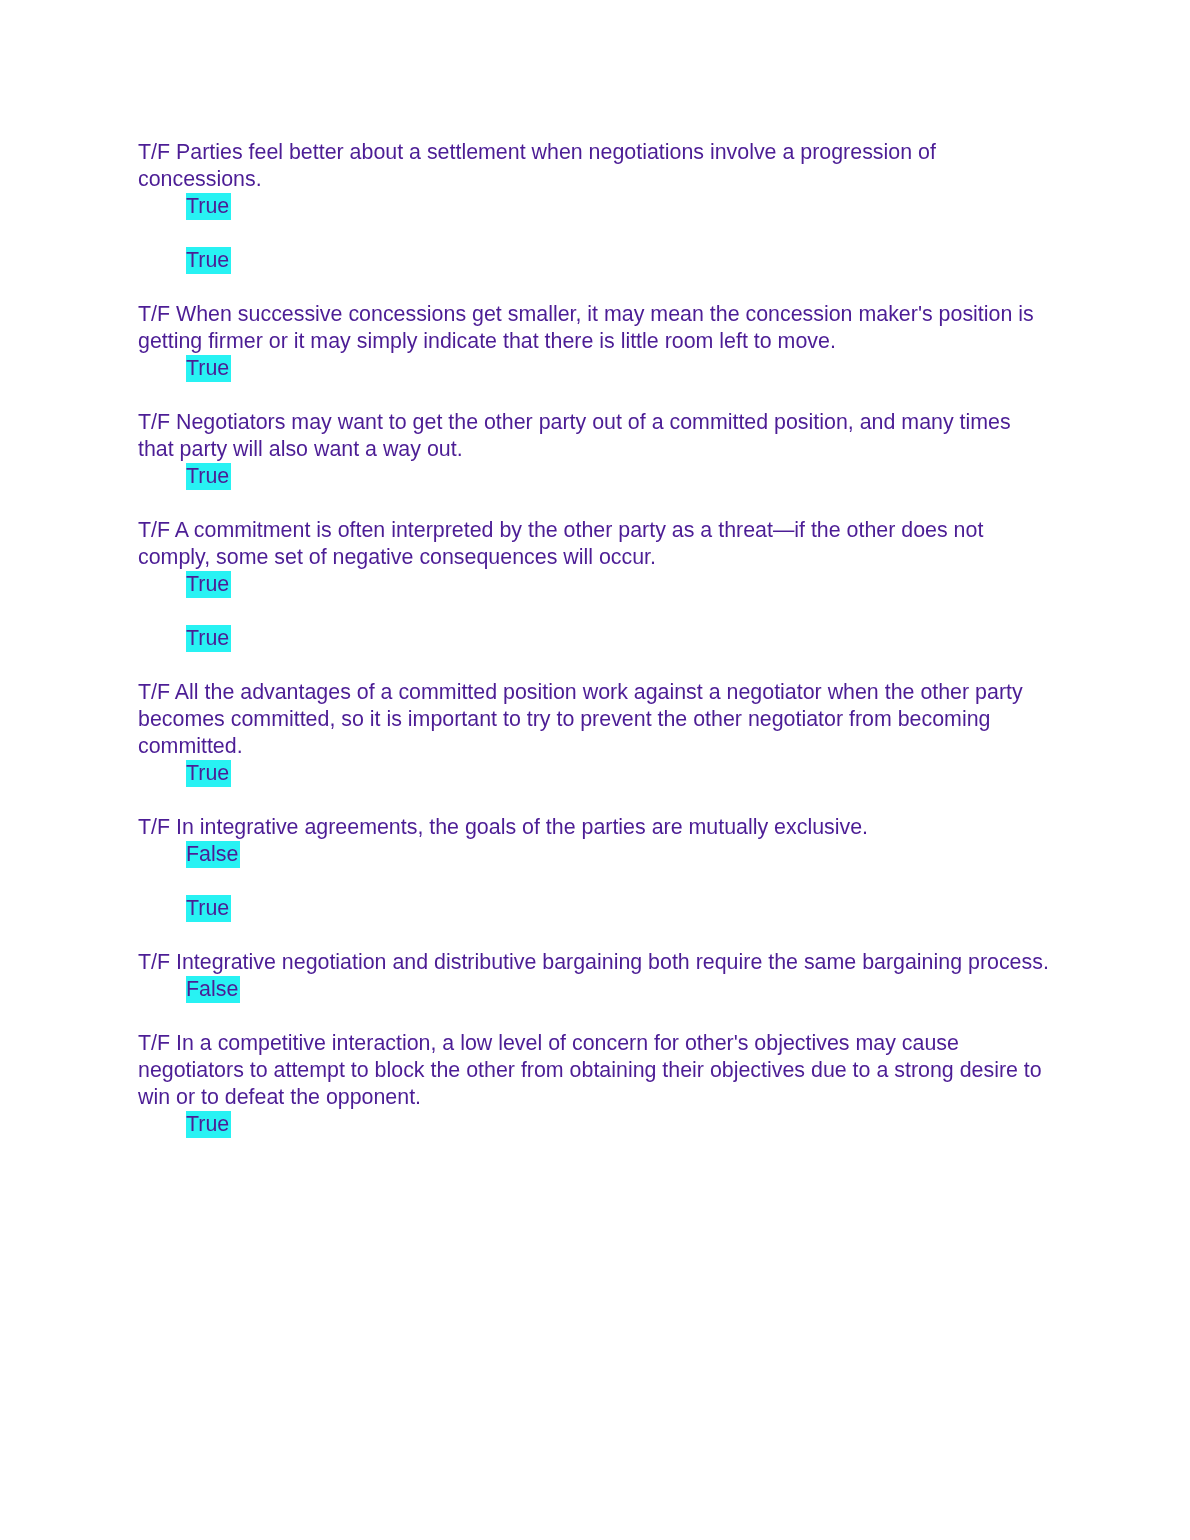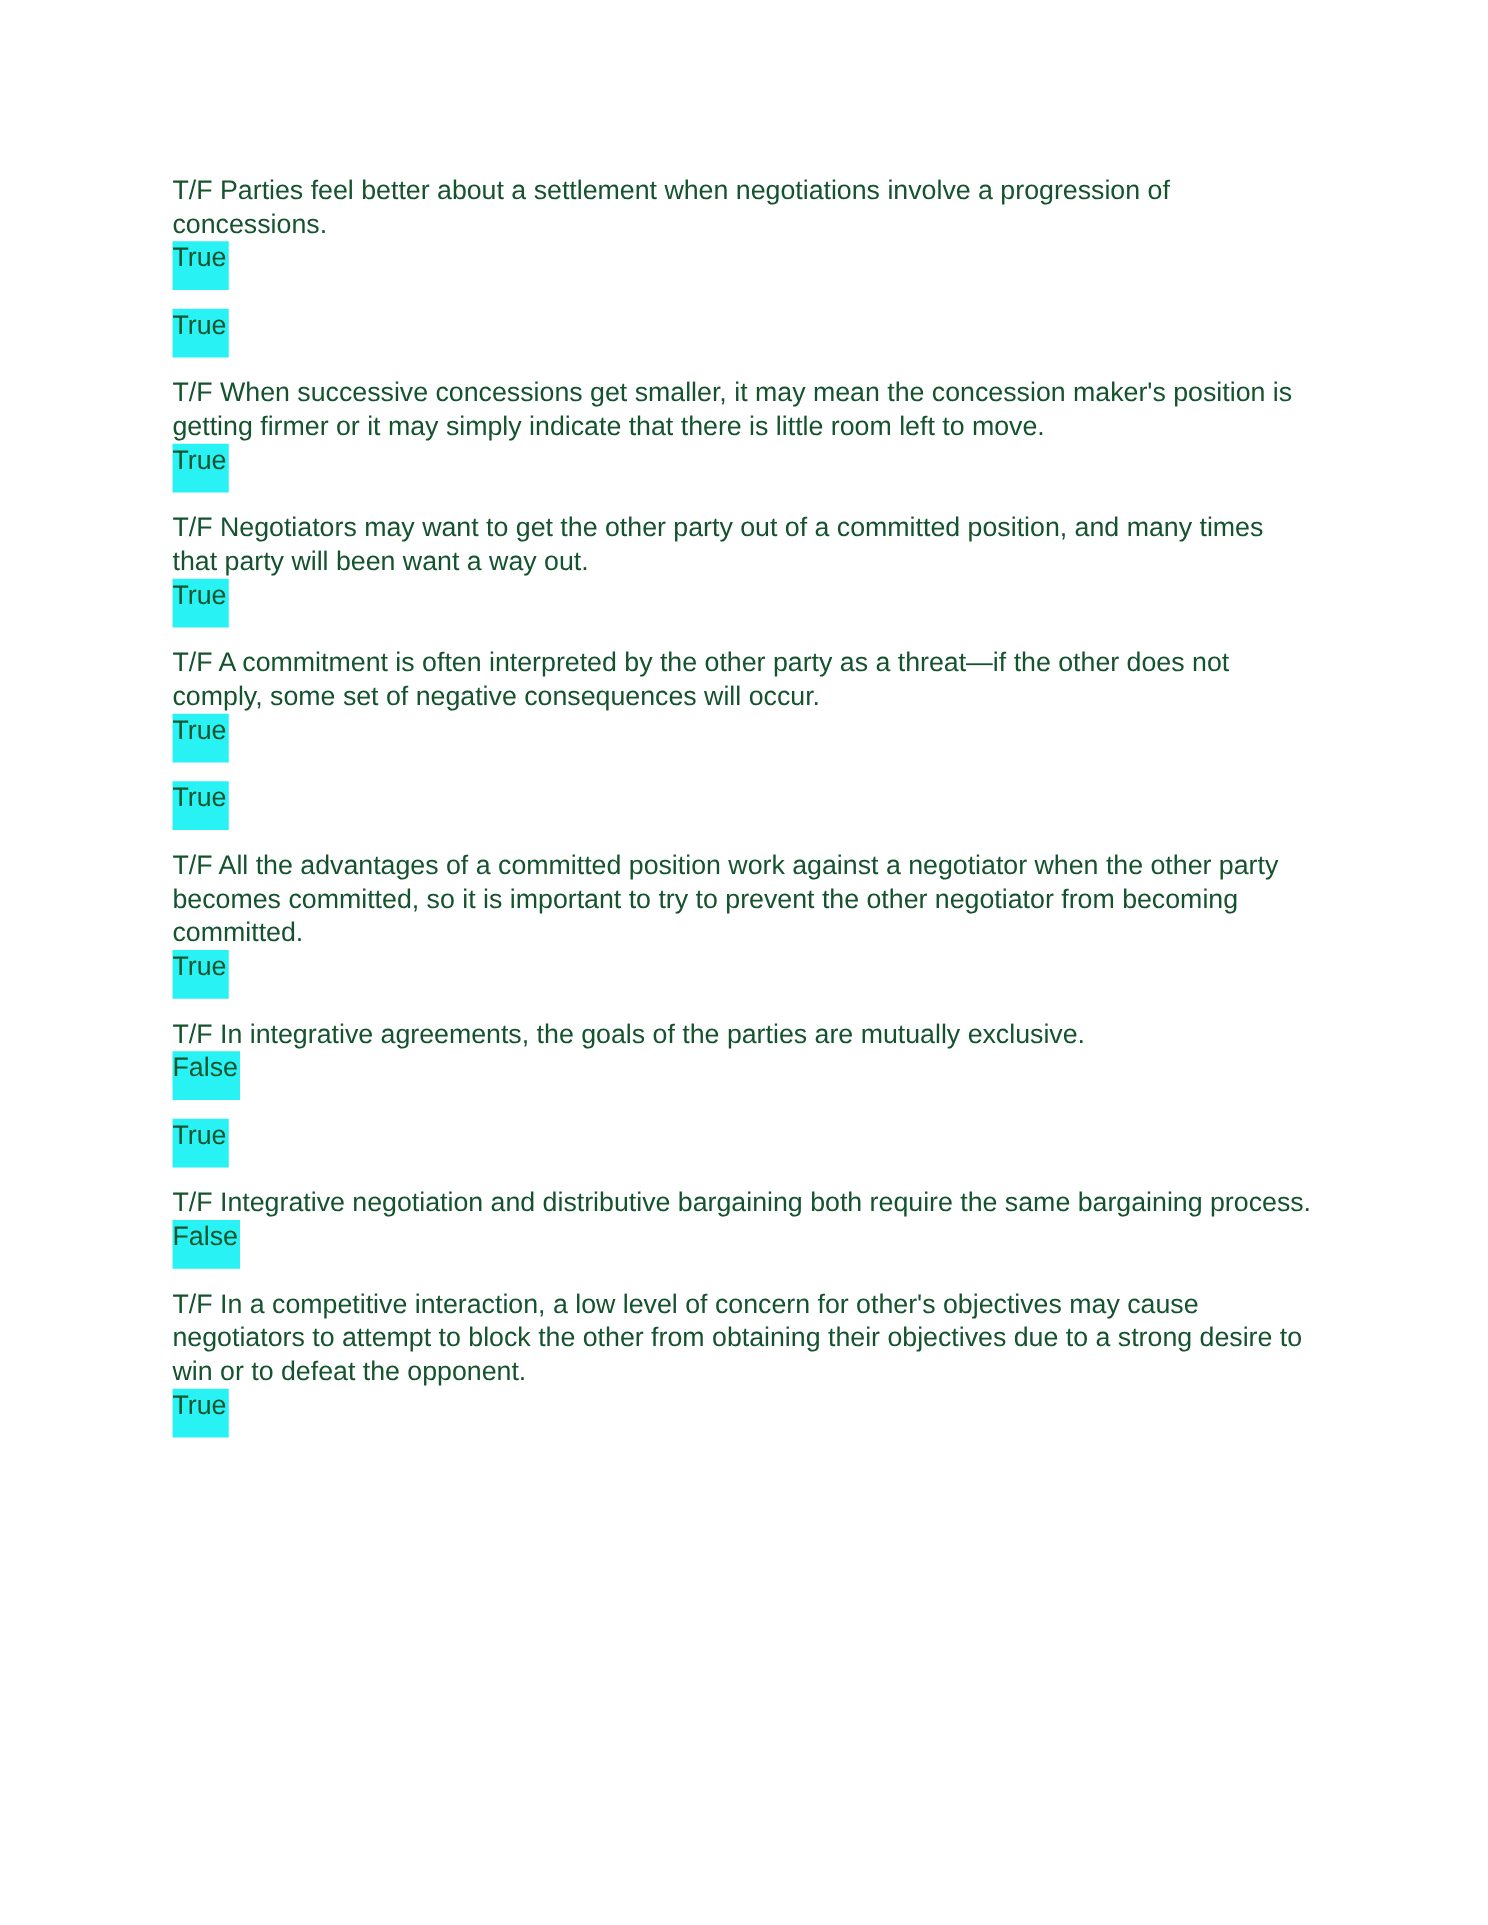--- a/index.html
+++ b/index.html
@@ -25,44 +25,45 @@
   }
   .question {
     white-space: normal;
     word-spacing: normal;
   }
   .answer-line {
     height: 27px;
   }
   .answer {
     display: inline;
-    padding: 1px 2px 14px 0;
+    padding: 1px 2px 2px 0;
+    margin-left: 48px;
   }
 </style>
 </head>
 <body>
 
-<div class="page" style="color: #14532d; background: rgb(255, 255, 255);">
+<div class="page" style="color: #4c1d95; background: rgb(255, 255, 255);">
   <div class="content">
   <div class="qa-block">
     <div class="question">T/F Parties feel better about a settlement when negotiations involve a progression of concessions.</div>
     <div class="answer-line"><span class="answer" style="background: rgb(40, 242, 243);">True</span></div>
   </div>
 
   <div class="qa-block">
     <div class="answer-line"><span class="answer" style="background: rgb(40, 242, 243);">True</span></div>
   </div>
 
   <div class="qa-block">
     <div class="question">T/F When successive concessions get smaller, it may mean the concession maker's position is getting firmer or it may simply indicate that there is little room left to move.</div>
     <div class="answer-line"><span class="answer" style="background: rgb(40, 242, 243);">True</span></div>
   </div>
 
   <div class="qa-block">
-    <div class="question">T/F Negotiators may want to get the other party out of a committed position, and many times that party will been want a way out.</div>
+    <div class="question">T/F Negotiators may want to get the other party out of a committed position, and many times that party will also want a way out.</div>
     <div class="answer-line"><span class="answer" style="background: rgb(40, 242, 243);">True</span></div>
   </div>
 
   <div class="qa-block">
     <div class="question">T/F A commitment is often interpreted by the other party as a threat—if the other does not comply, some set of negative consequences will occur.</div>
     <div class="answer-line"><span class="answer" style="background: rgb(40, 242, 243);">True</span></div>
   </div>
 
   <div class="qa-block">
     <div class="answer-line"><span class="answer" style="background: rgb(40, 242, 243);">True</span></div>

